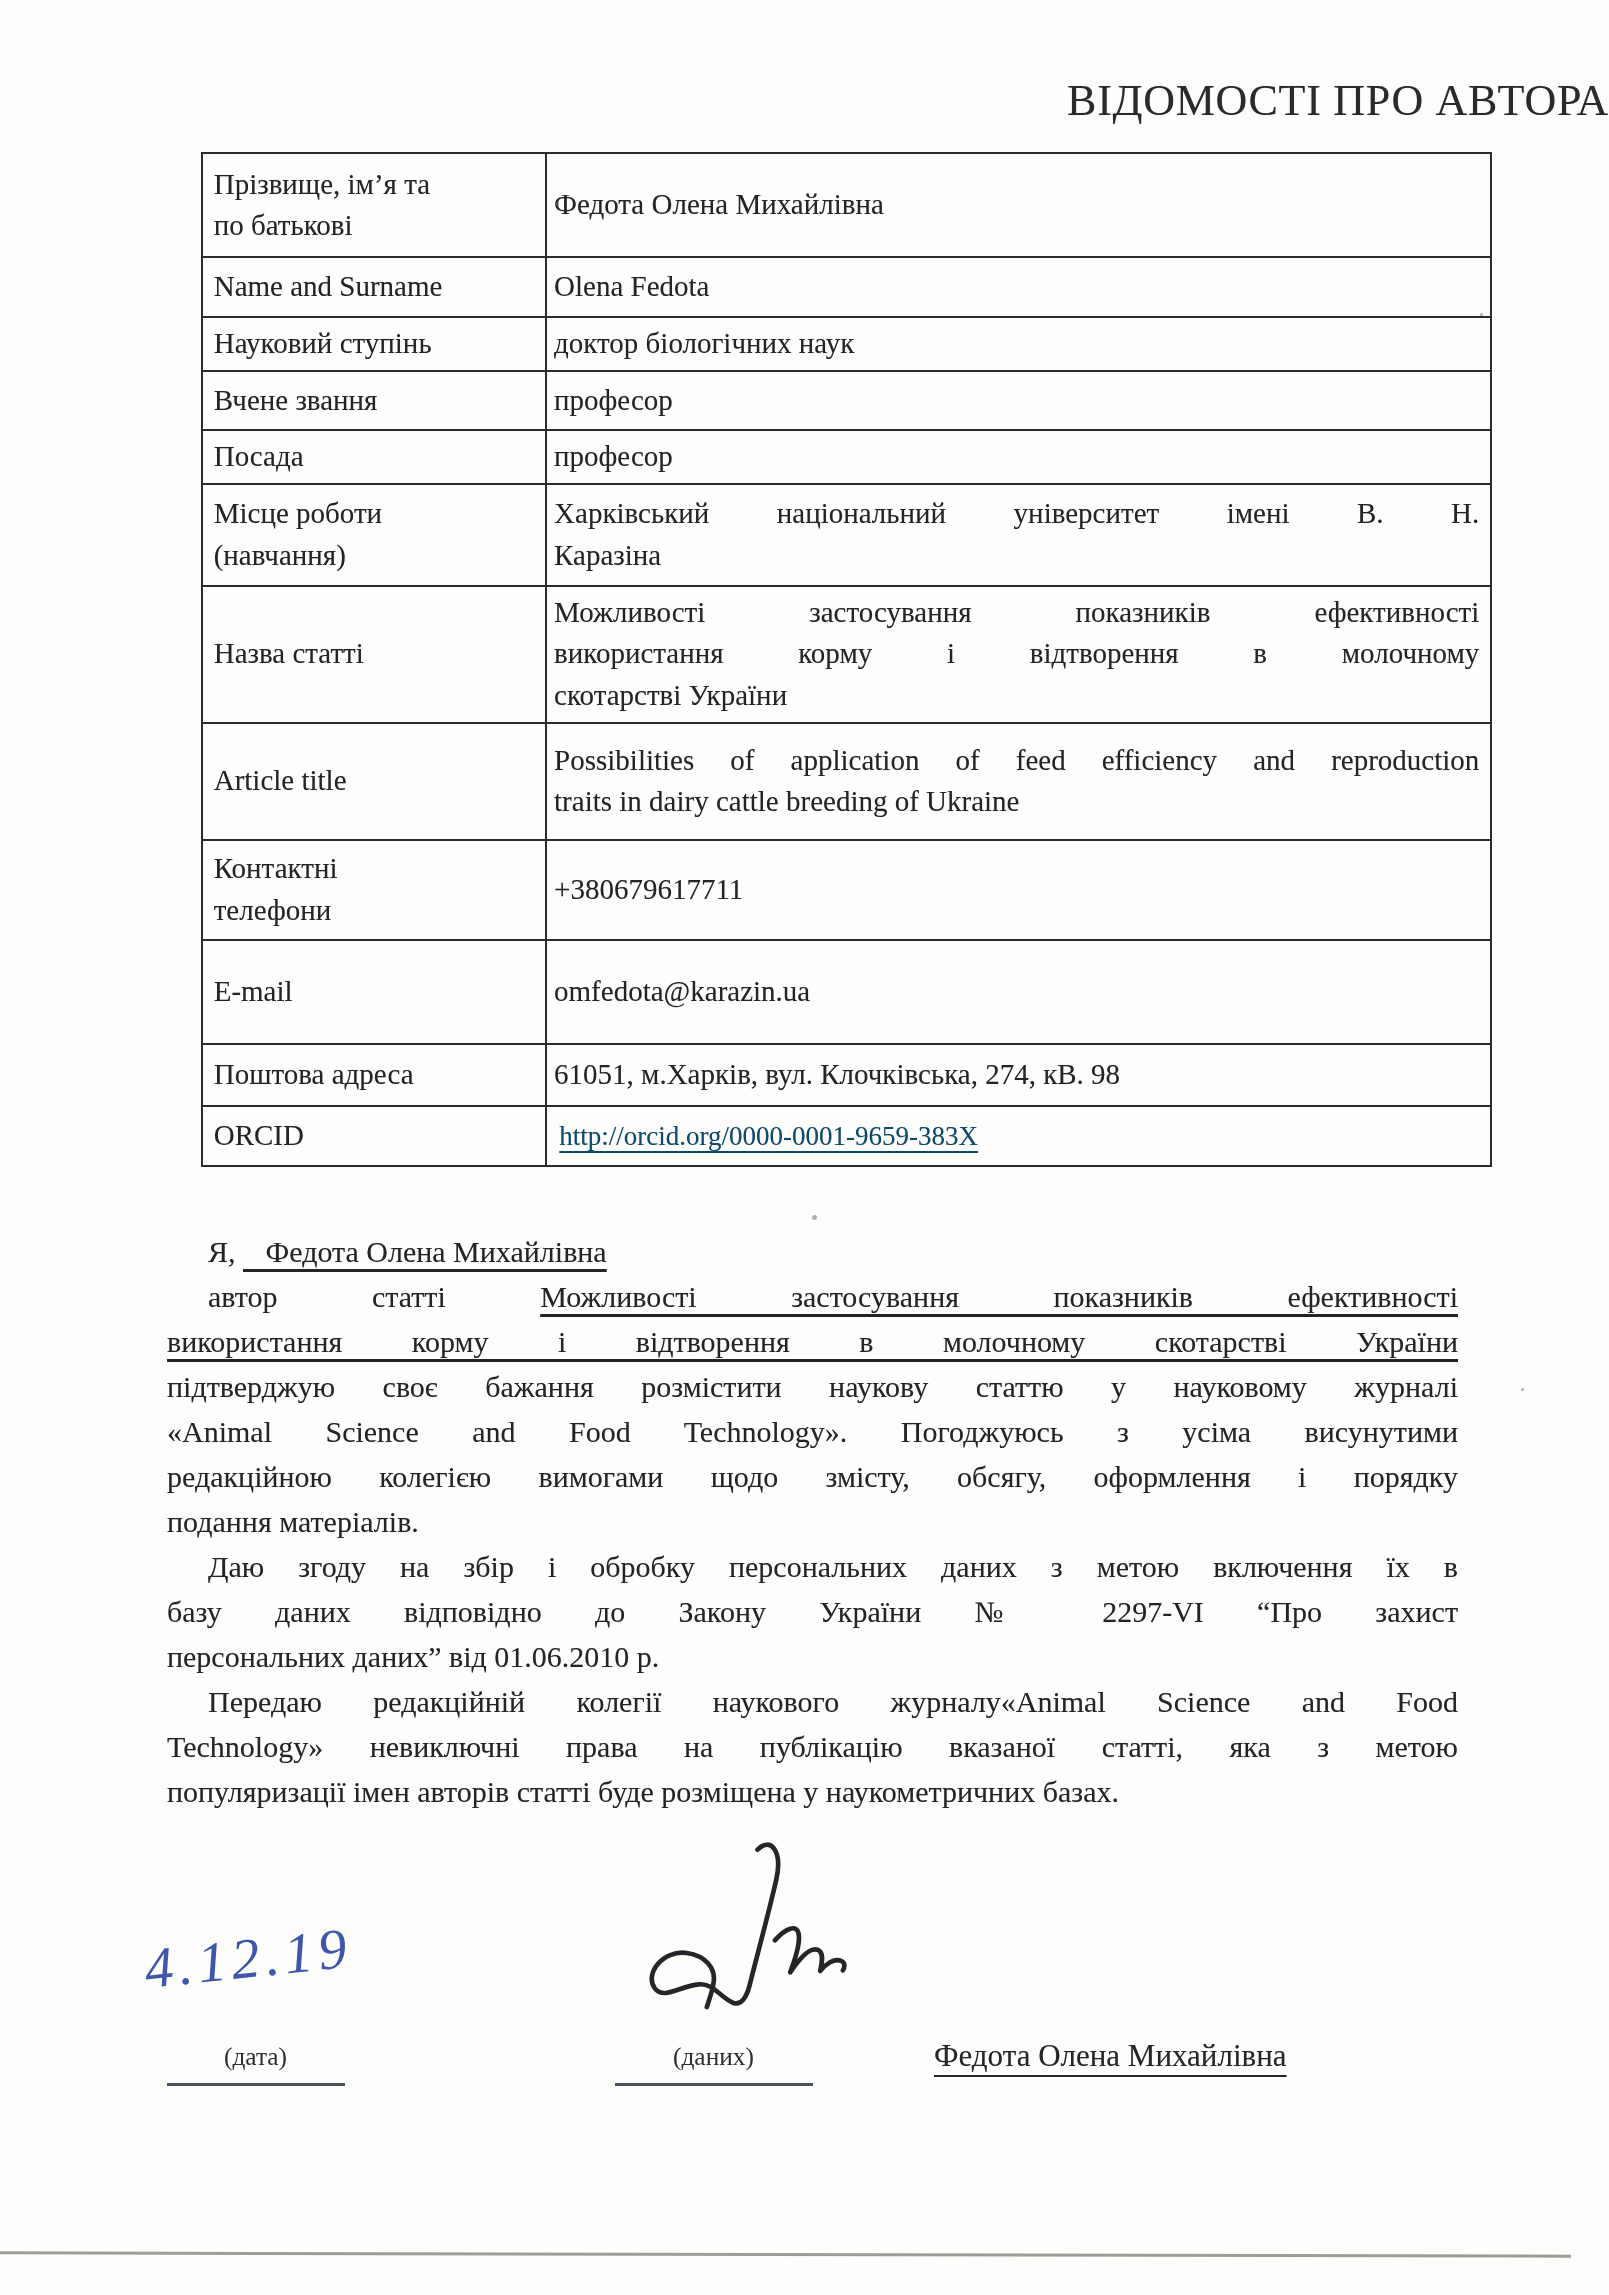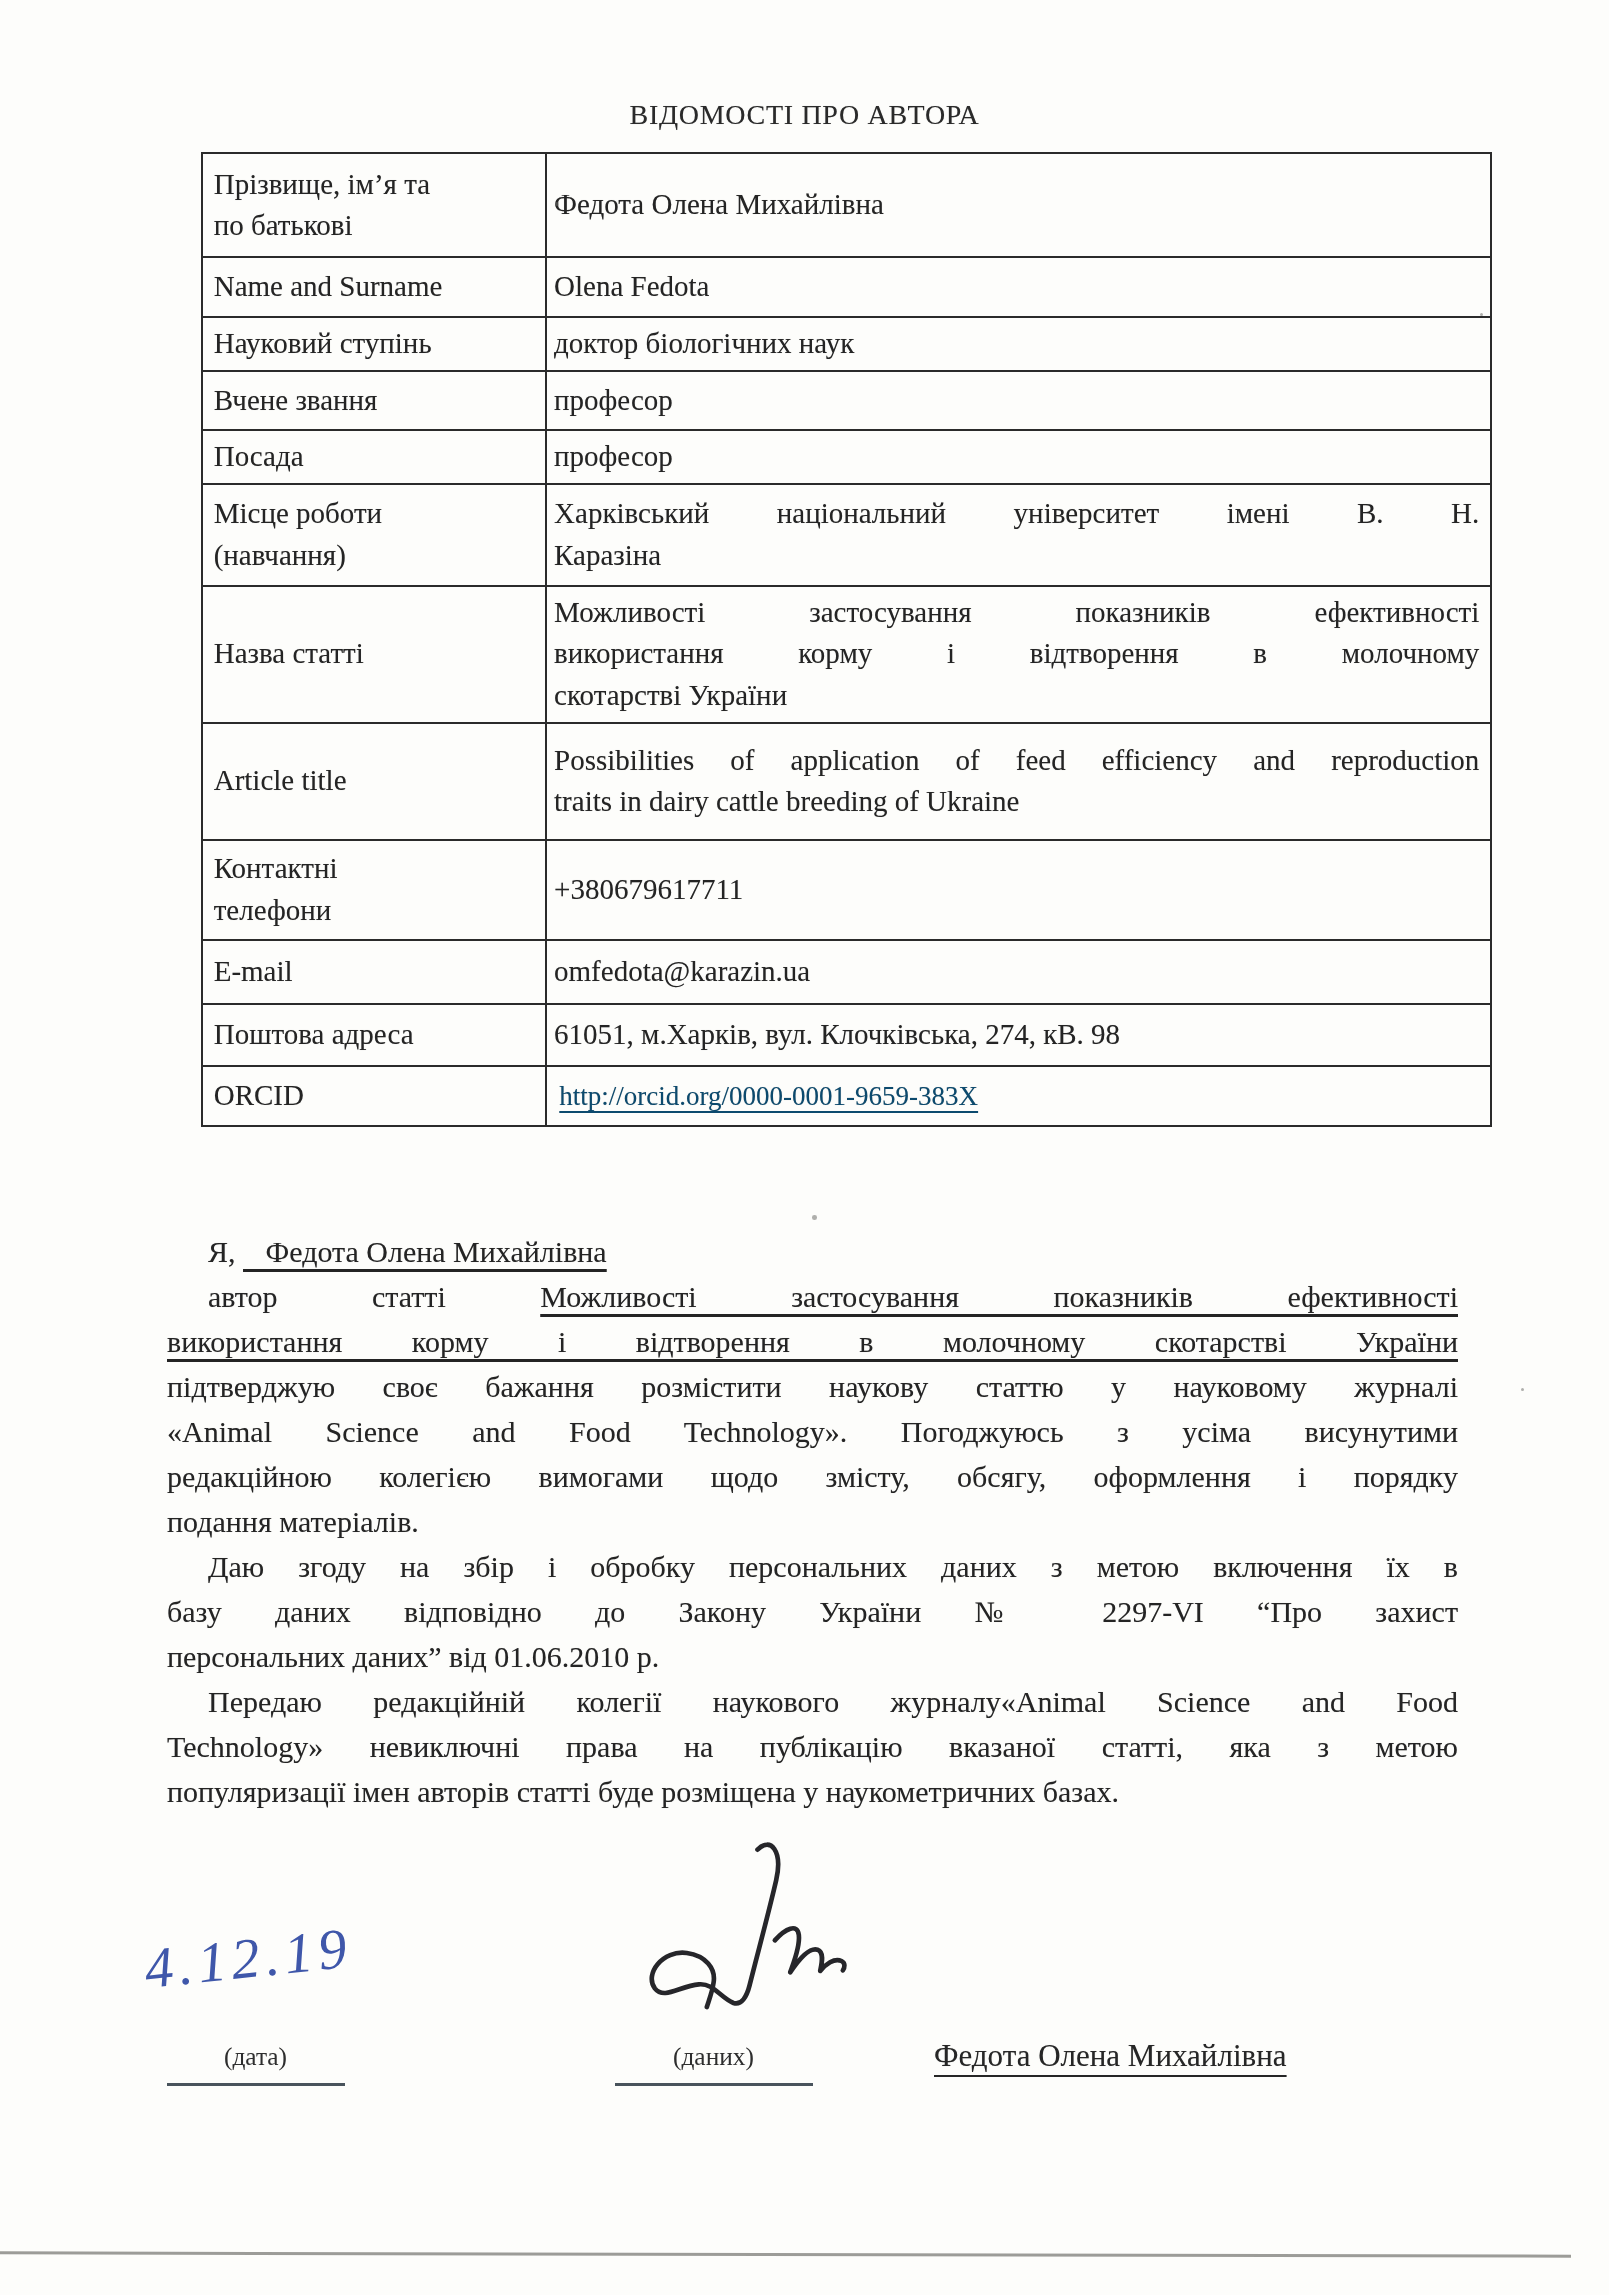--- a/index.html
+++ b/index.html
@@ -5,22 +5,22 @@
   html,body { margin:0; padding:0; background:#fdfdfb; }
   .page {
     position:relative; width:1609px; height:2295px;
     background:#fdfdfb; overflow:hidden;
     font-family:"Liberation Serif","DejaVu Serif",serif;
     color:#242424;
   }
   
   .doc-title {
     position:absolute; top:75px; left:0; width:100%;
-    text-align:center; font-size:28px; letter-spacing:0.7px;
-    color:#2a2a2a; text-shadow:0 0 0.7px rgba(50,50,50,.35);margin-top:24px;
+    text-align:right; font-size:44px; letter-spacing:0.7px;
+    color:#2a2a2a; text-shadow:0 0 0.7px rgba(50,50,50,.35);
   }
   
   .author-table {
     position:absolute; left:169px; top:152px; width:1291px;
     border-collapse:collapse; table-layout:fixed;
     font-size:29px; line-height:1.42;
     text-shadow:0 0 0.7px rgba(50,50,50,.3);
   }
   .author-table td { border:2px solid #2b2b2b; vertical-align:middle; }
   .author-table { border:2.7px solid #262626;margin-left:32px; }
@@ -121,21 +121,21 @@
           <td class="cell-value">
             <div class="vline jfull">Possibilities of application of feed efficiency and reproduction</div>
             <div class="vline">traits in dairy cattle breeding of Ukraine</div>
           </td>
         </tr>
         <tr style="height: 100px;">
           <td class="cell-label">Контактні
 телефони</td>
           <td class="cell-value">+380679617711</td>
         </tr>
-        <tr style="height: 64px;">
+        <tr style="height: 104px;">
           <td class="cell-label">E-mail</td>
           <td class="cell-value">omfedota@karazin.ua</td>
         </tr>
         <tr style="height: 62px; padding-left: 20px;">
           <td class="cell-label">Поштова адреса</td>
           <td class="cell-value">61051, м.Харків, вул. Клочківська, 274, кВ. 98</td>
         </tr>
         <tr style="height: 60px;">
           <td class="cell-label">ORCID</td>
           <td class="cell-value"><span class="orcid-link">http://orcid.org/0000-0001-9659-383X</span></td>

